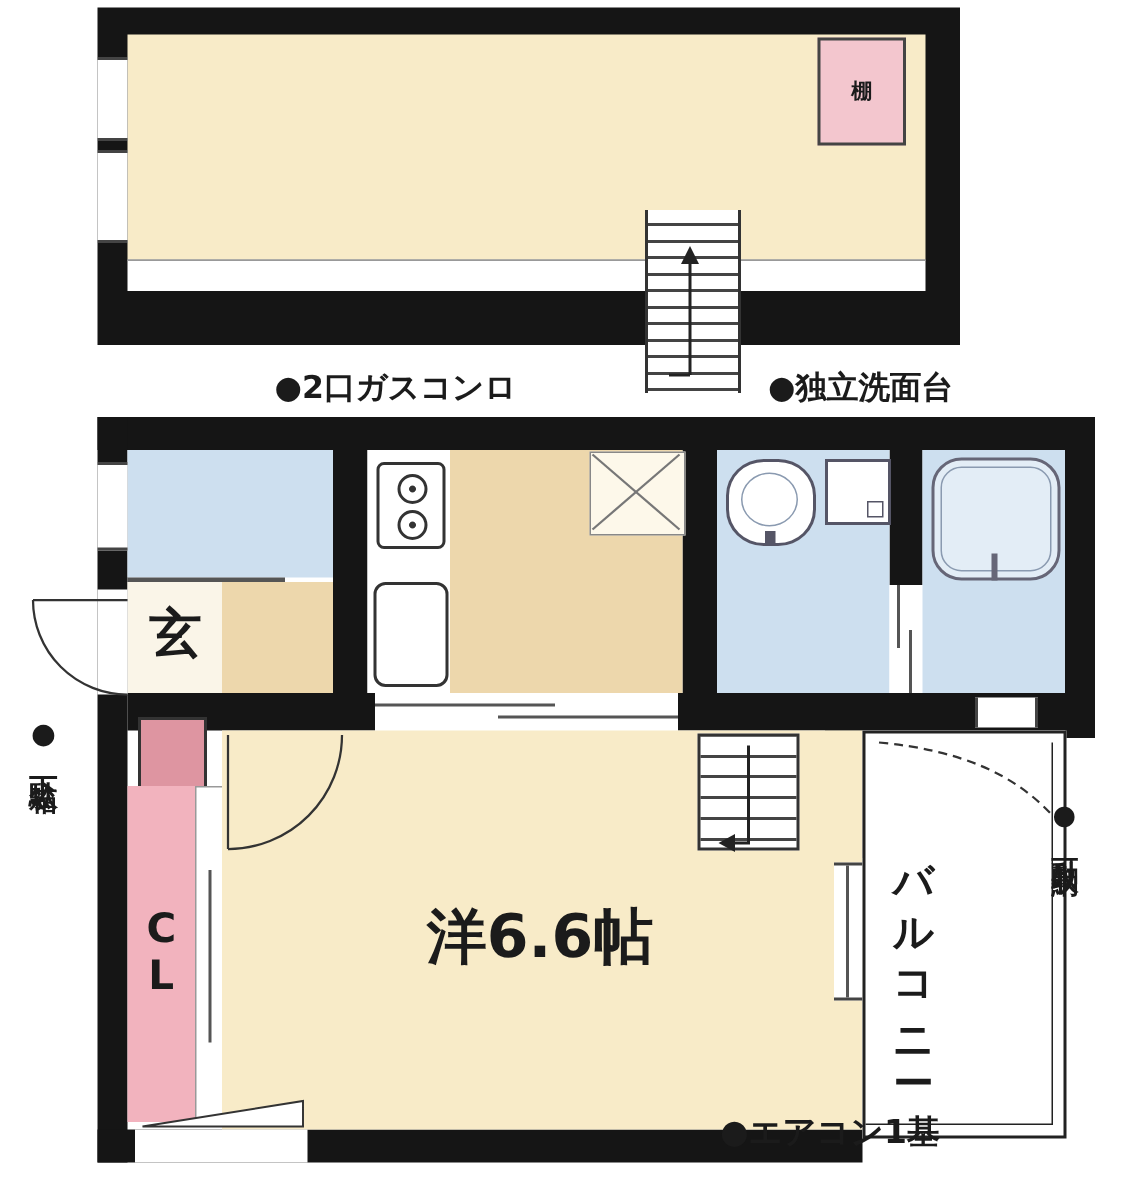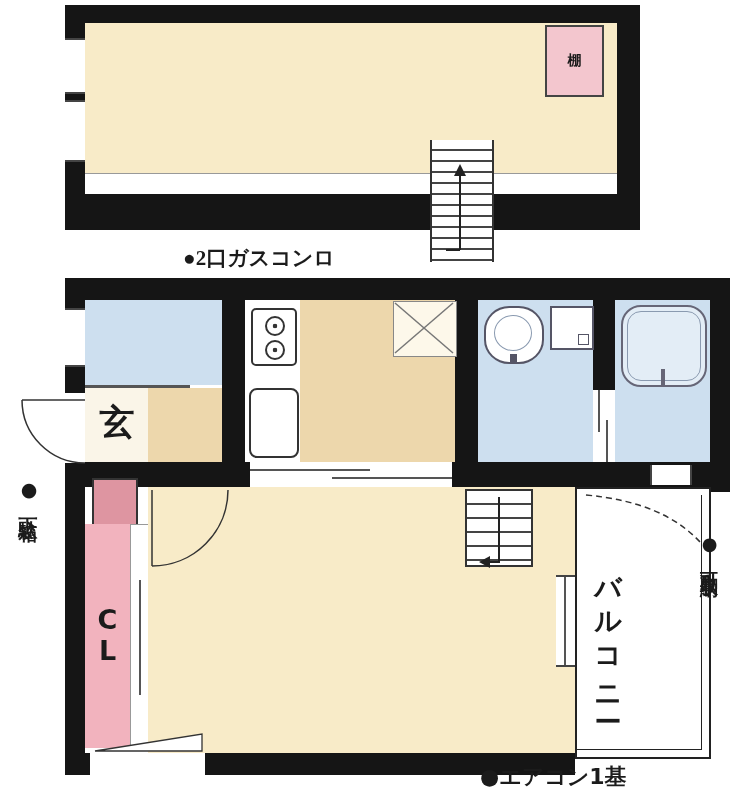--- a/index.html
+++ b/index.html
@@ -35,21 +35,22 @@
   <div class="window win-v" style="left:65px;top:38px;width:20px;height:52px;"></div>
   <div class="window win-v" style="left:65px;top:100px;width:20px;height:58px;"></div>
 
   <div class="abs ctr" style="left:545px;top:25px;width:55px;height:68px;background:var(--shelf-pink);border:2px solid #444;">
     <span class="lbl" style="position:static;font-size:14px;">棚</span>
   </div>
 
 
   <div class="ladder" style="left:430px;top:140px;width:60px;height:122px;"></div>
 
-  <div class="lbl" style="left:183px;top:244px;font-size:21px;font-family:Liberation Serif, serif;">●2口ガスコンロ</div>
+  <div class="lbl" style="left:183px;top:244px;font-size:21px;">●2口ガスコンロ</div>
+  <div class="lbl" style="left:512px;top:244px;font-size:21px;">●独立洗面台</div>
 
   <div class="wall" style="left:65px;top:278px;width:665px;height:22px;"></div>
   <div class="wall" style="left:65px;top:278px;width:20px;height:497px;"></div>
   <div class="wall" style="left:710px;top:278px;width:20px;height:214px;"></div>
   <div class="wall" style="left:65px;top:753px;width:510px;height:22px;"></div>
   <div class="wall" style="left:222px;top:300px;width:23px;height:162px;"></div>
   <div class="wall" style="left:455px;top:300px;width:23px;height:162px;"></div>
   <div class="wall" style="left:593px;top:300px;width:22px;height:90px;"></div>
   <div class="wall" style="left:85px;top:462px;width:165px;height:25px;"></div>
   <div class="wall" style="left:452px;top:462px;width:258px;height:25px;"></div>
@@ -104,37 +105,38 @@
   <div class="abs" style="left:92px;top:478px;width:42px;height:44px;background:var(--shoe-pink);border:2px solid #333;"></div>
   <div class="room" style="left:85px;top:524px;width:45px;height:224px;background:var(--closet-pink);"></div>
   <div class="lbl ctr" style="left:85px;top:580px;width:45px;height:110px;">
     <span class="vupright" style="font-size:27px;">CL</span>
   </div>
   <div class="abs" style="left:130px;top:524px;width:18px;height:224px;background:#fff;border:1px solid #999;">
     <div class="line" style="left:8px;top:55px;width:1.5px;height:115px;"></div>
   </div>
 
   <div class="room" style="left:148px;top:487px;width:427px;height:266px;background:var(--cream);"></div>
+  <div class="lbl ctr" style="left:180px;top:598px;width:360px;height:52px;font-size:40px;">洋6.6帖</div>
   <div class="stairs" style="left:465px;top:489px;width:64px;height:74px;"></div>
   <div class="window win-v" style="left:556px;top:575px;width:19px;height:88px;">
     <div class="line" style="left:8px;top:0;width:1.5px;height:88px;"></div>
   </div>
   <div class="window" style="left:90px;top:753px;width:115px;height:22px;"></div>
 
   <div class="abs" style="left:575px;top:487px;width:132px;height:268px;background:#fff;border:2px solid #222;">
     <div class="abs" style="left:0;top:6px;right:7px;bottom:7px;border-right:1.5px solid #222;border-bottom:1.5px solid #222;"></div>
   </div>
   <div class="lbl ctr" style="left:588px;top:520px;width:40px;height:230px;">
     <span class="vtext" style="font-size:27px;letter-spacing:7px;">バルコニー</span>
   </div>
 
   <div class="lbl vtext" style="left:16px;top:478px;font-size:19px;letter-spacing:3px;">●下駄箱</div>
   <div class="lbl vtext" style="left:697px;top:533px;font-size:18px;letter-spacing:3px;">●可動収納</div>
 
-  <div class="lbl" style="left:480px;top:762px;font-size:22px;">●エアコン1基</div>
+  <div class="lbl" style="left:480px;top:740px;font-size:22px;">●エアコン1基</div>
 
   <svg class="overlay" width="755" height="800" viewBox="0 0 755 800">
     <g stroke="#333" fill="none" stroke-width="1.5">
       <line x1="85" y1="400" x2="22" y2="400"></line>
       <path d="M 22 400 A 63 63 0 0 0 85 463"></path>
     </g>
     <g stroke="#333" fill="none" stroke-width="1.5">
       <line x1="152" y1="490" x2="152" y2="566"></line>
       <path d="M 228 490 A 76 76 0 0 1 152 566"></path>
     </g>

